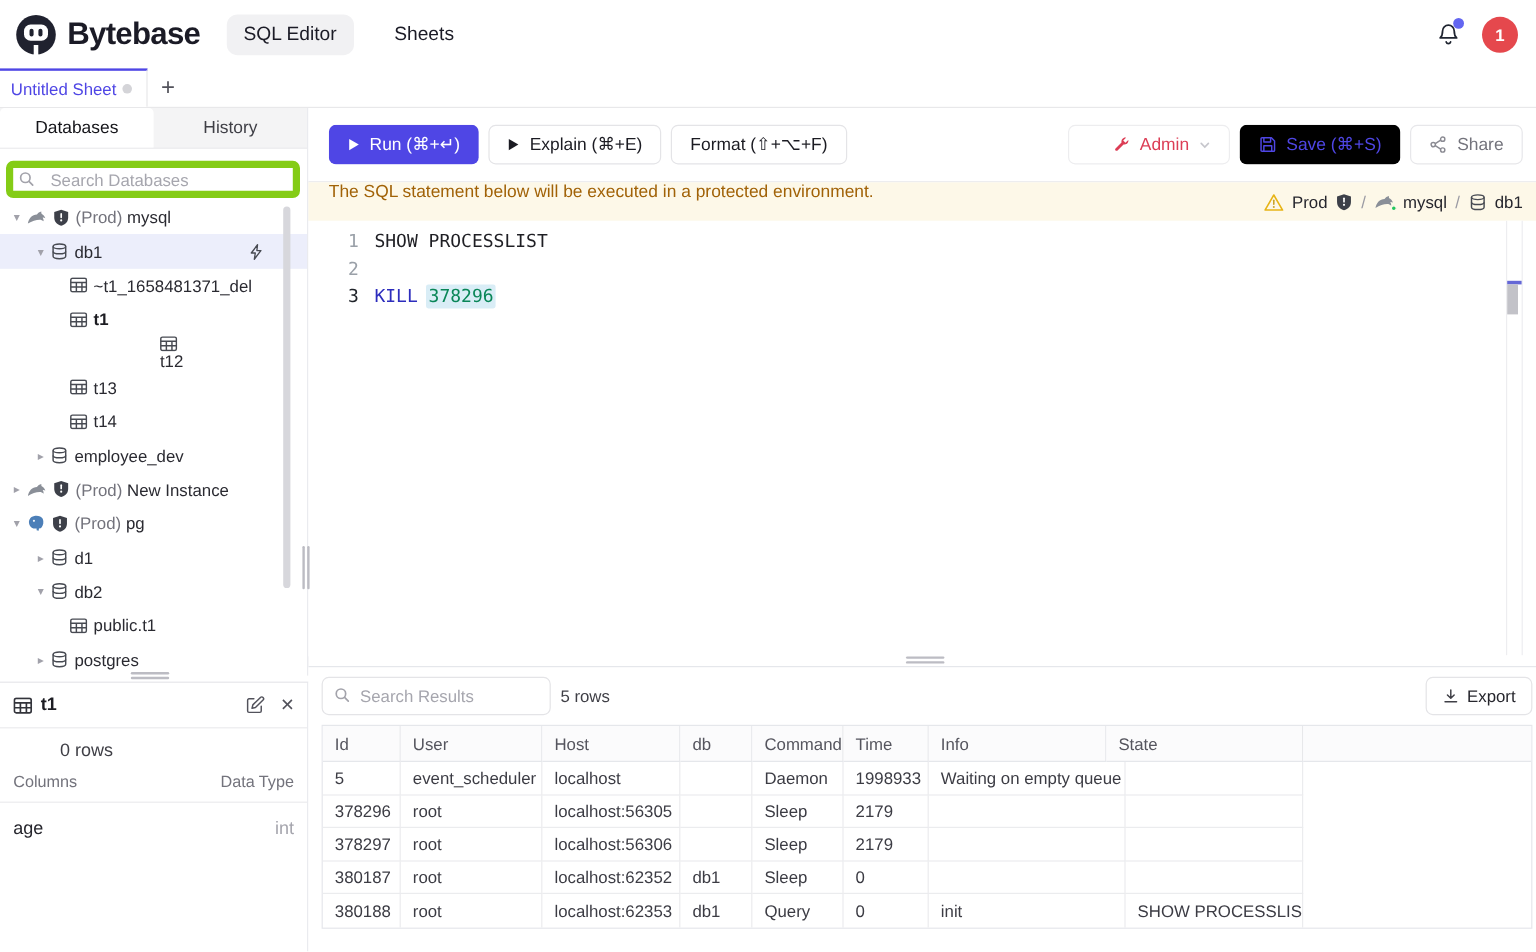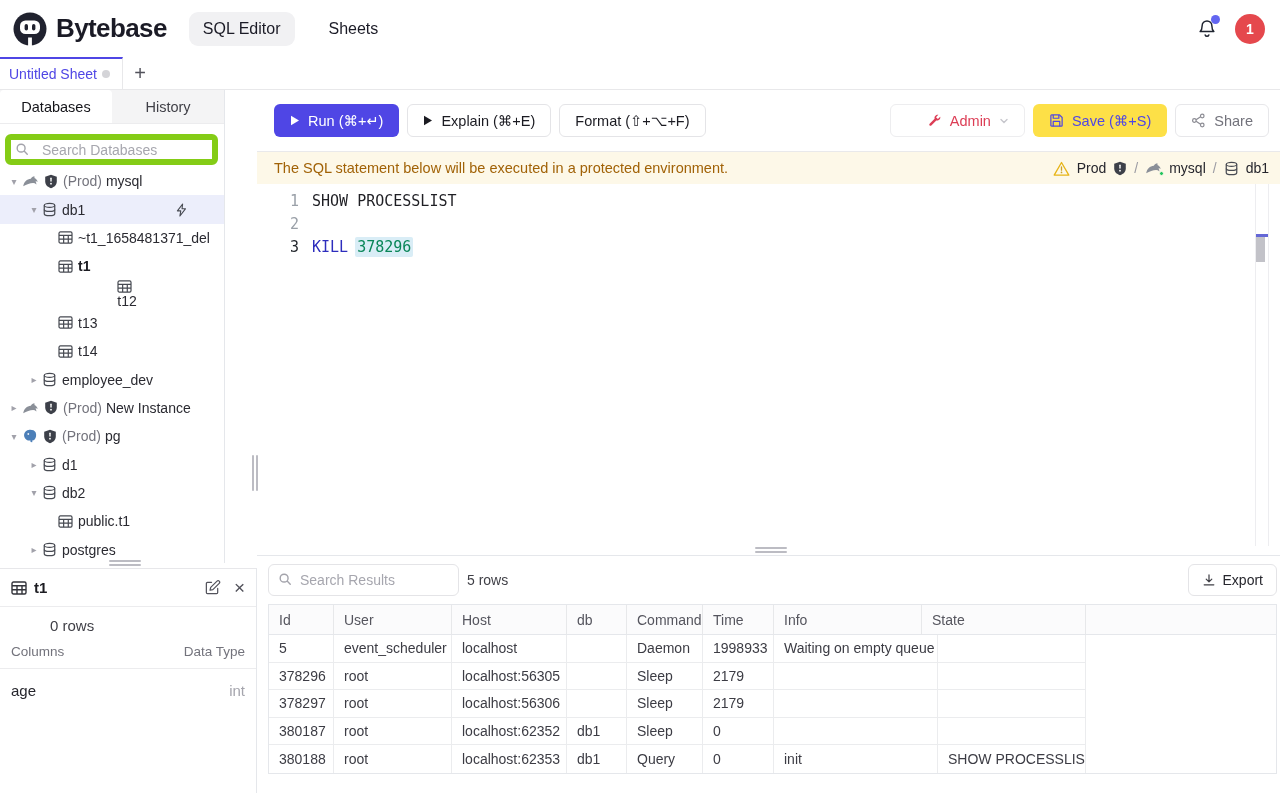--- a/index.html
+++ b/index.html
@@ -24,21 +24,21 @@
   .avatar{width:30px;height:30px;border-radius:50%;background:#e5484d;color:#fff;font-size:14px;font-weight:700;display:flex;align-items:center;justify-content:center;cursor:pointer;}
 
   
   .sheet-bar{position:absolute;top:57px;left:0;width:1280px;height:33px;border-bottom:1px solid #e8e8ea;background:#fff;display:flex;align-items:stretch;}
   .sheet-tab{width:123px;border-top:2px solid #4f46e5;border-right:1px solid #e8e8ea;display:flex;align-items:center;padding:0 9px;background:#fff;cursor:pointer;}
   .sheet-tab-label{font-size:14px;color:#4f46e5;}
   .dirty-dot{width:8px;height:8px;border-radius:50%;background:#d4d4d8;margin-left:auto;margin-right:3px;}
   .new-tab-btn{width:34px;display:flex;align-items:center;justify-content:center;font-size:20px;color:#52525b;cursor:pointer;}
 
   
-  .sidebar{position:absolute;top:90px;left:0;width:225px;height:473px;border-right:1px solid #e5e7eb;background:#fff;overflow:hidden;}
+  .sidebar{position:absolute;top:90px;left:0;width:257px;height:473px;border-right:1px solid #e5e7eb;background:#fff;overflow:hidden;}
   .side-tabs{display:flex;height:34px;background:#f4f4f5;border-bottom:1px solid #ececee;}
   .side-tab{flex:1;display:flex;align-items:center;justify-content:center;font-size:14.5px;color:#3f3f46;cursor:pointer;}
   .side-tab.active{background:#fff;color:#141419;border-radius:4px 4px 0 0;}
   .search-wrap{position:relative;margin:10px 6px 2px 5px;}
   .search-wrap input{width:100%;height:31px;border:6px solid #84cc16;border-radius:6px;padding:0 8px 0 31px;font-size:14px;font-family:inherit;color:#c2410c;outline:none;background:#fff;}
   .search-wrap input::placeholder{color:#a6a6ae;}
   .search-ic{position:absolute;left:10px;top:8px;color:#a3a3ab;}
   .tree{position:absolute;top:77px;left:0;right:0;bottom:0;overflow:hidden;}
   .tree-row{display:flex;align-items:center;height:28.35px;font-size:14px;cursor:pointer;white-space:nowrap;}
   .tree-row.selected{background:#eceefb;}
@@ -70,26 +70,26 @@
   .sp-field .f-name{color:#26262d;font-weight:500;}
   .sp-field .f-type{color:#a5a5ad;}
 
   
   .toolbar{position:absolute;left:257px;top:90px;right:0;height:62px;border-bottom:1px solid #e9e9eb;display:flex;align-items:center;padding:0 11px 0 17px;background:#fff;}
   .btn{height:33px;border-radius:6px;display:flex;align-items:center;gap:8px;padding:0 15px;font-size:14.5px;font-family:inherit;border:1px solid transparent;background:#fff;cursor:pointer;white-space:nowrap;}
   .btn + .btn{margin-left:8px;}
   .btn.primary{background:#4f46e5;color:#fff;}
   .btn.default{border-color:#e4e4e7;color:#1b1b22;}
   .btn.admin{border-color:#ededef;color:#dc3d55;padding-left:36px;}
-  .btn.soft-primary{background:#fde047;color:#4f46e5;}
+  .btn.soft-primary{background:#000000;color:#4f46e5;}
   .btn.muted{border-color:#e7e7ea;color:#73737c;}
   .toolbar-right{margin-left:auto;display:flex;align-items:center;}
 
   
-  .warning-bar{position:absolute;left:257px;top:152px;right:0;height:32px;background:#fdf8e8;display:flex;align-items:center;padding:0 11px 0 17px;font-size:14.5px;color:#a16207;}
+  .warning-bar{position:absolute;left:257px;top:152px;right:0;height:32px;background:#fdf8e8;display:flex;padding:0 11px 0 17px;font-size:14.5px;color:#a16207;}
   .crumbs{margin-left:auto;display:flex;align-items:center;gap:7px;font-size:14px;color:#26262d;}
   .crumb-sep{color:#9b9ba3;}
   .conn-ic{position:relative;display:flex;align-items:center;}
   .conn-dot{position:absolute;right:-2px;bottom:-1px;width:5px;height:5px;border-radius:50%;background:#22c55e;border:1px solid #fdf8e8;}
 
   
   .editor{position:absolute;left:257px;top:184px;right:0;height:363px;background:#fff;padding-top:5px;font-family:"DejaVu Sans Mono", monospace;font-size:15px;}
   .code-line{display:flex;height:23px;align-items:center;}
   .ln{width:42px;text-align:right;color:#9aa0a8;flex:none;}
   .ln.active{color:#1f2329;}

